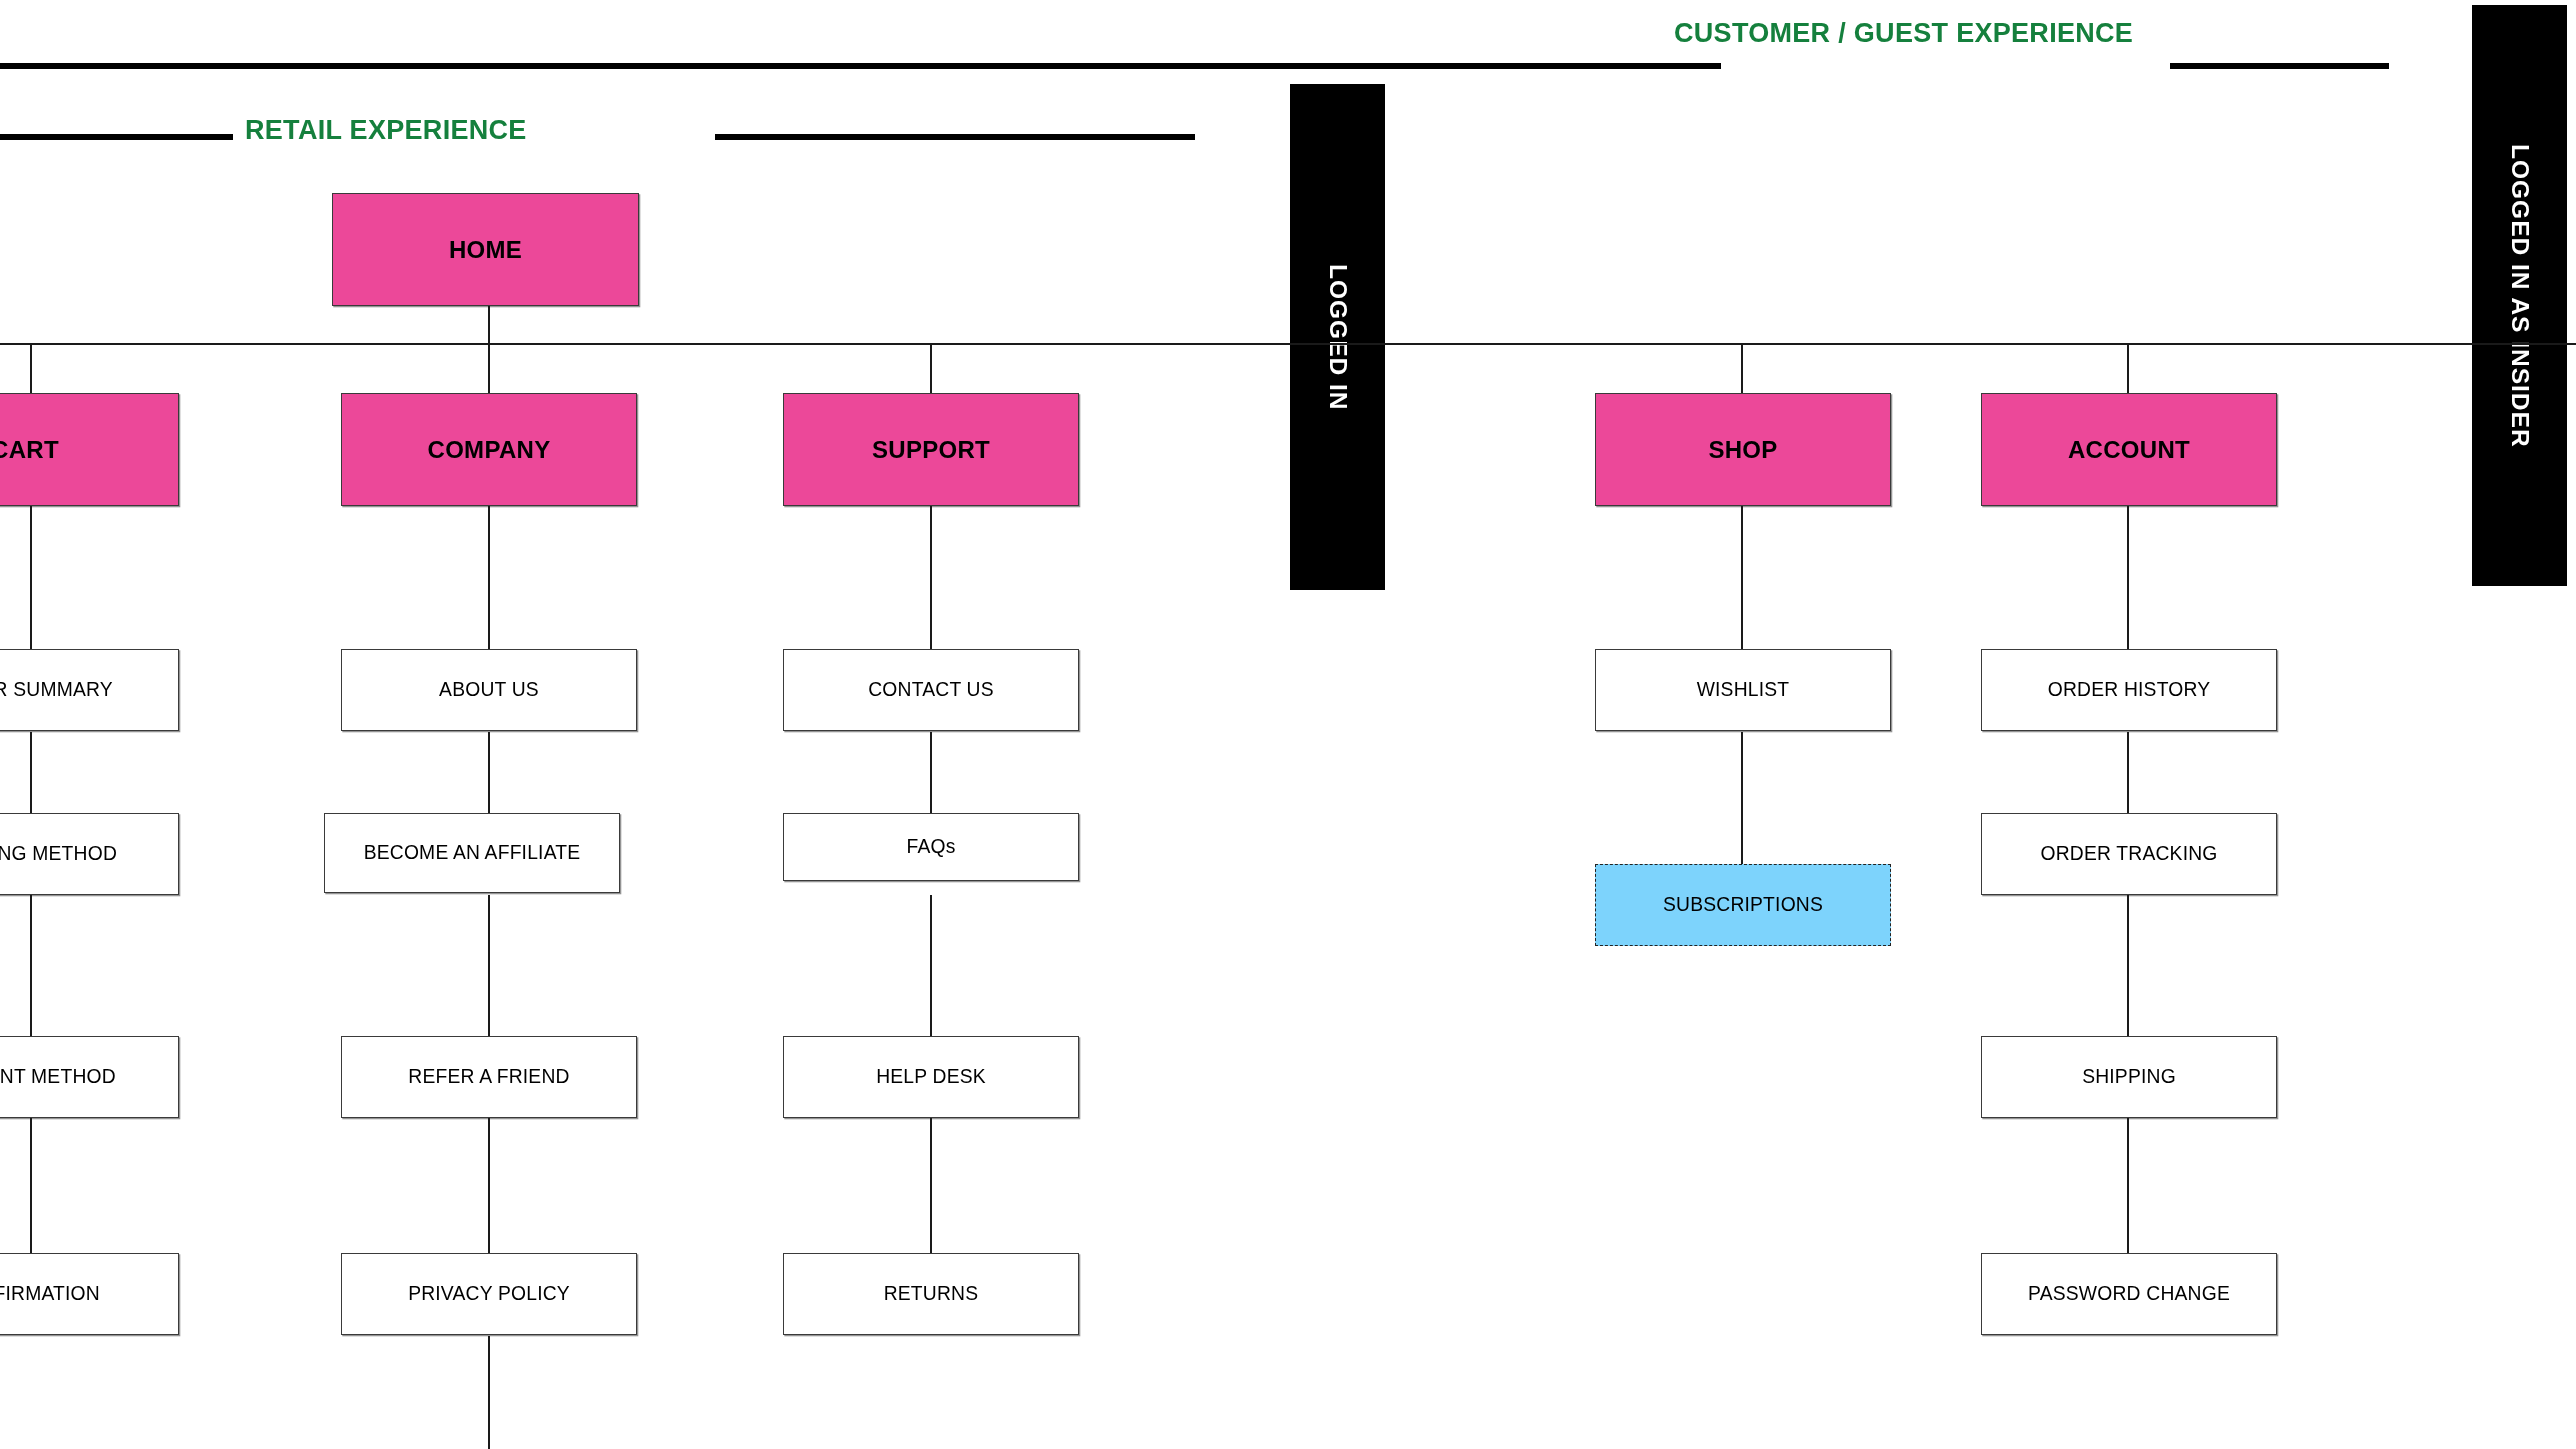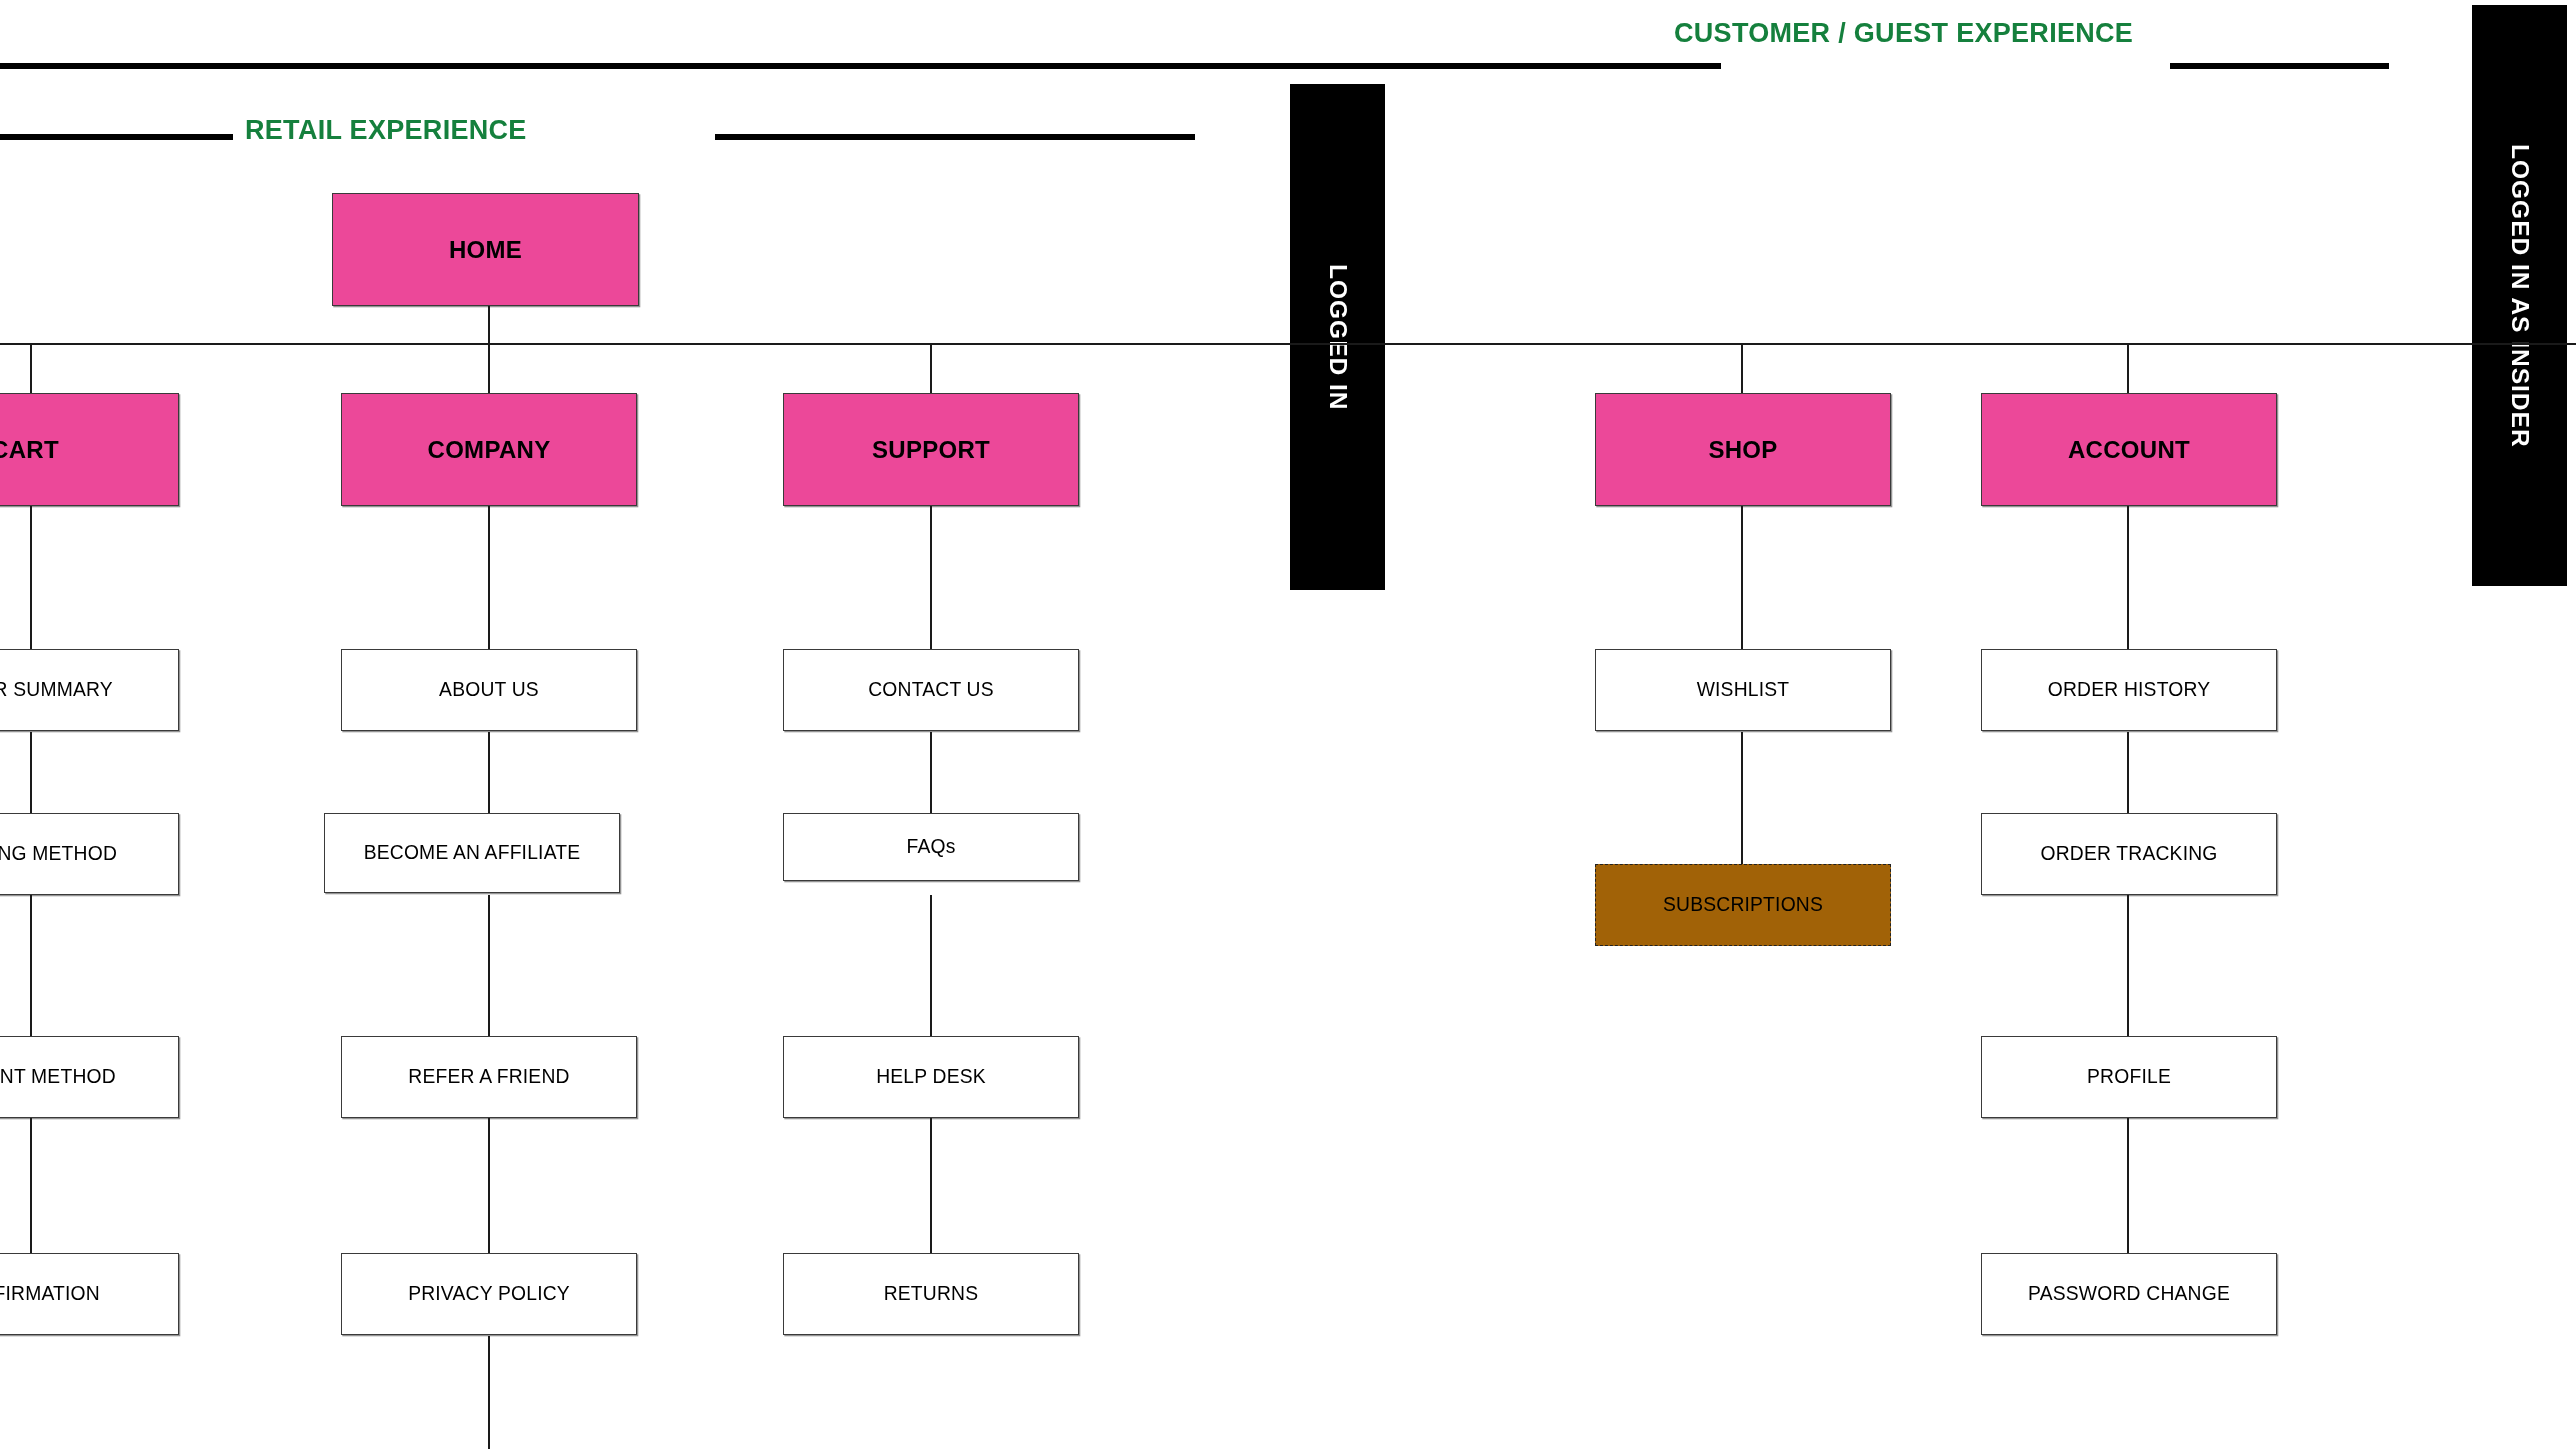--- a/index.html
+++ b/index.html
@@ -103,21 +103,21 @@
     font-size: 24px;
     letter-spacing: 0.3px;
   }
   .node.sub {
     font-size: 19.3px;
     letter-spacing: 0.2px;
   }
   .node.dashed {
     border: 1.9px dashed #222222;
     box-shadow: none;
-    background: #a16207;
+    background: #7dd3fc;
   }
 </style>
 </head>
 <body>
 
 <div id="canvas">
 
   <div class="rule" style="left:0px; top:63px; width:1721px; height:5.8px;"></div>
   <div class="rule" style="left:0px; top:134px; width:233px; height:5.8px;"></div>
   <div class="rule" style="left:715px; top:134px; width:480px; height:5.8px;"></div>
@@ -197,19 +197,19 @@
   <div class="vline" style="left:2127px; top:343px; height:52px;"></div>
   <div class="node top" style="left:1981px; top:393px; width:296px; height:113px;">ACCOUNT</div>
 
   <div class="vline" style="left:2127px; top:506px; height:143px;"></div>
   <div class="node sub" style="left:1981px; top:649px; width:296px; height:82px;">ORDER HISTORY</div>
 
   <div class="vline" style="left:2127px; top:732px; height:81px;"></div>
   <div class="node sub" style="left:1981px; top:813px; width:296px; height:82px;">ORDER TRACKING</div>
 
   <div class="vline" style="left:2127px; top:895px; height:163px;"></div>
-  <div class="node sub" style="left:1981px; top:1036px; width:296px; height:82px;">PROFILE</div>
+  <div class="node sub" style="left:1981px; top:1036px; width:296px; height:82px;">SHIPPING</div>
 
   <div class="vline" style="left:2127px; top:1118px; height:135px;"></div>
   <div class="node sub" style="left:1981px; top:1253px; width:296px; height:82px;">PASSWORD CHANGE</div>
 
 </div>
 
 
 </body></html>

